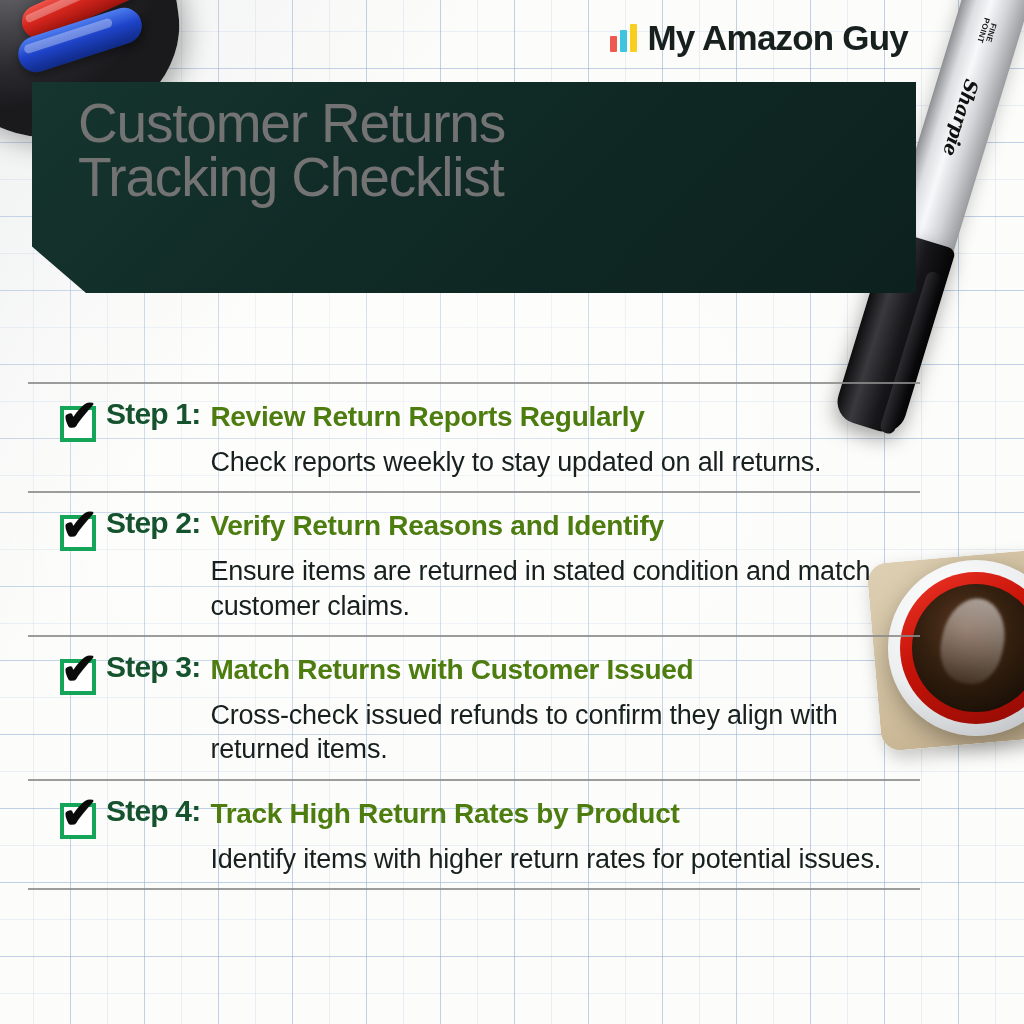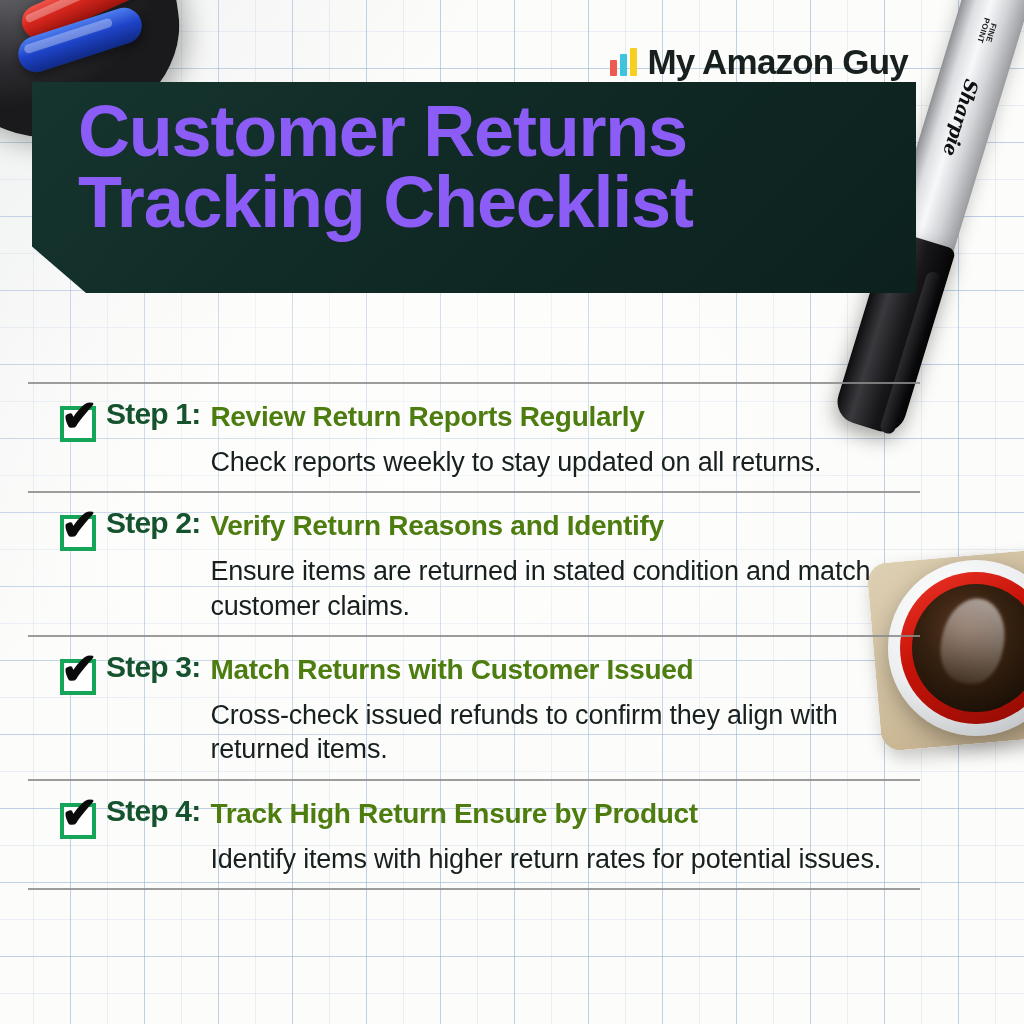--- a/index.html
+++ b/index.html
@@ -182,21 +182,21 @@
     width: 62px; height: 86px;
     border-radius: 50% 50% 44% 44%;
     background: linear-gradient(180deg, rgba(255,255,255,0.55), rgba(255,255,255,0.10));
     transform: rotate(12deg);
     filter: blur(1.5px);
   }
 
   
   .brand {
     position: absolute;
-    top: 42px; right: 116px;
+    top: 18px; right: 116px;
     display: flex;
     align-items: center;
     gap: 10px;
     z-index: 6;
   }
   .brand-bars {
     display: flex;
     align-items: flex-end;
     gap: 3px;
     height: 28px;
@@ -220,24 +220,24 @@
     width: 884px; height: 211px;
     background: linear-gradient(135deg, #16352f 0%, #102a26 45%, #0c211e 100%);
     z-index: 4;
     clip-path: polygon(0 0, 100% 0, 100% 100%, 54px 100%, 0 78%);
     box-shadow: 4px 6px 16px rgba(0,0,0,0.22);
   }
   .banner-title {
     position: absolute;
     left: 46px; top: 14px;
     width: 830px;
-    font-size: 72px;
-    font-weight: 700;
+    font-size: 55px;
+    font-weight: 400;
     line-height: 0.99;
-    color: #8b5cf6;
+    color: #737373;
     letter-spacing: -1.2px;
   }
   .banner-title .line { display: block; }
 
   
   .subtitle {
     position: absolute;
     left: 64px; top: 310px;
     font-size: 40px;
     font-weight: 700;
@@ -393,21 +393,21 @@
     </div>
 
     <div class="rule"></div>
 
     <div class="step-row">
       <div class="checkbox">
         <span class="tick">✔</span>
       </div>
       <div class="step-label">Step 4:</div>
       <div class="step-body">
-        <div class="step-heading">Track High Return Ensure by Product</div>
+        <div class="step-heading">Track High Return Rates by Product</div>
         <div class="step-desc">Identify items with higher return rates for potential issues.</div>
       </div>
     </div>
 
     <div class="rule"></div>
 
   </div>
 
 </div>
 

